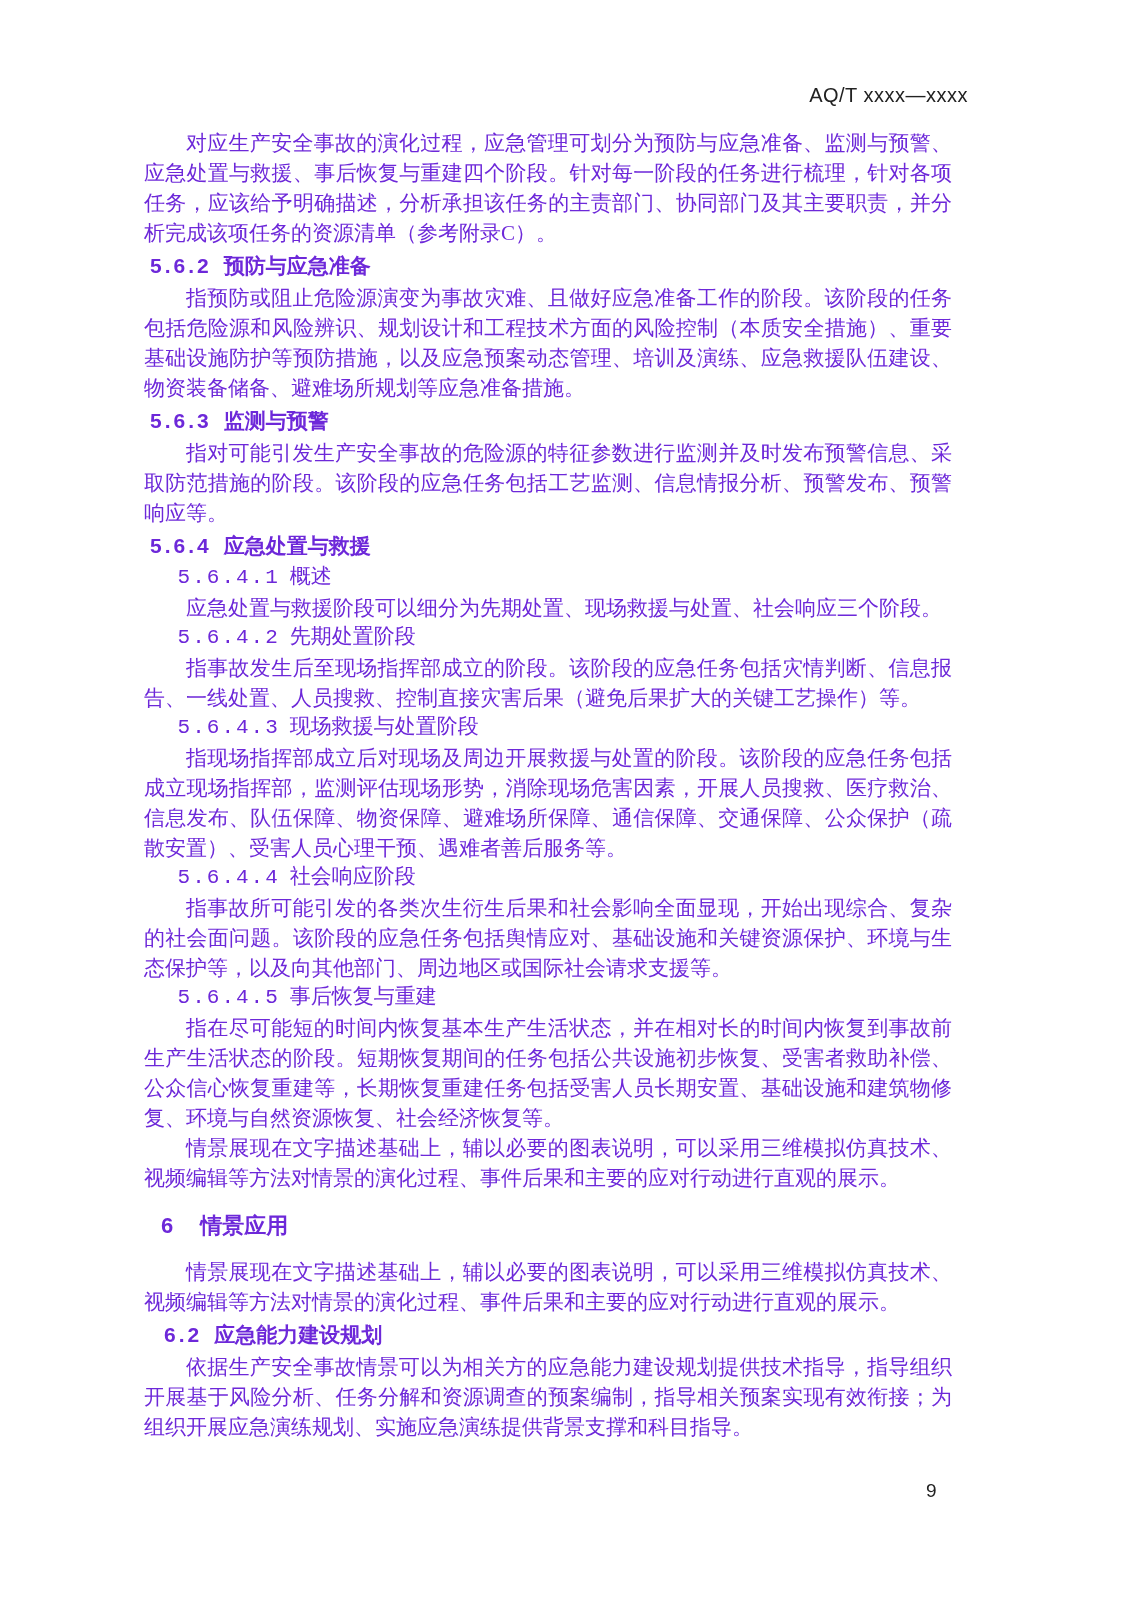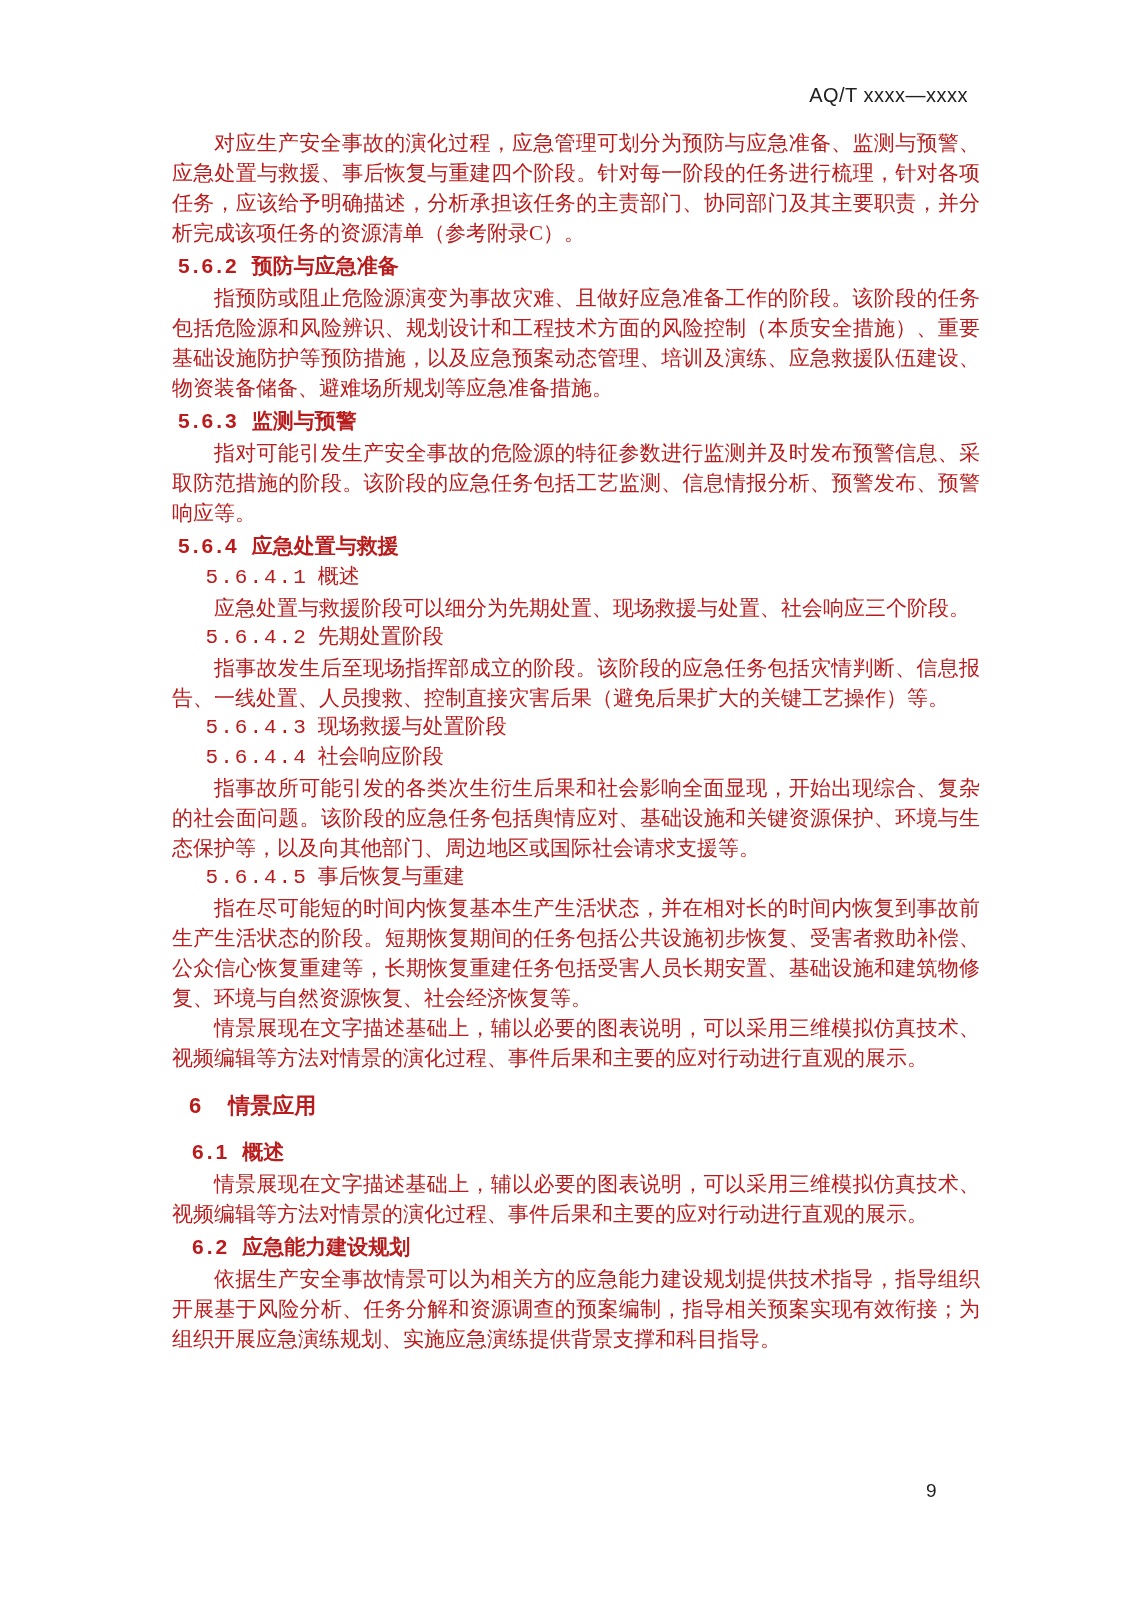--- a/index.html
+++ b/index.html
@@ -23,27 +23,27 @@
     text-align: right;
     font-family: "Liberation Sans", "DejaVu Sans", sans-serif;
     font-size: 20px;
     font-weight: 500;
     letter-spacing: 0.5px;
     color: #222;
   }
   .content {
     position: absolute;
     top: 128px;
-    left: 172px;
+    left: 144px;
     width: 808px;
     font-family: "Liberation Serif", "DejaVu Serif", serif;
     font-size: 21px;
     line-height: 30px;
     text-align: justify;
-    color: #b91c1c;
+    color: #6d28d9;
   }
   .content p {
     margin: 0;
     text-indent: 2em;
   }
   
   .h3 {
     font-family: "Liberation Sans", "DejaVu Sans", sans-serif;
     font-weight: bold;
     font-size: 21px;
@@ -121,40 +121,38 @@
     <p>应急处置与救援阶段可以细分为先期处置、现场救援与处置、社会响应三个阶段。</p>
 
     <div class="h4">
       <span class="num">5.6.4.2</span><span>先期处置阶段</span>
     </div>
     <p>指事故发生后至现场指挥部成立的阶段。该阶段的应急任务包括灾情判断、信息报告、一线处置、人员搜救、控制直接灾害后果（避免后果扩大的关键工艺操作）等。</p>
 
     <div class="h4">
       <span class="num">5.6.4.3</span><span>现场救援与处置阶段</span>
     </div>
+    <p>指现场指挥部成立后对现场及周边开展救援与处置的阶段。该阶段的应急任务包括成立现场指挥部，监测评估现场形势，消除现场危害因素，开展人员搜救、医疗救治、信息发布、队伍保障、物资保障、避难场所保障、通信保障、交通保障、公众保护（疏散安置）、受害人员心理干预、遇难者善后服务等。</p>
 
     <div class="h4">
       <span class="num">5.6.4.4</span><span>社会响应阶段</span>
     </div>
     <p>指事故所可能引发的各类次生衍生后果和社会影响全面显现，开始出现综合、复杂的社会面问题。该阶段的应急任务包括舆情应对、基础设施和关键资源保护、环境与生态保护等，以及向其他部门、周边地区或国际社会请求支援等。</p>
 
     <div class="h4">
       <span class="num">5.6.4.5</span><span>事后恢复与重建</span>
     </div>
     <p>指在尽可能短的时间内恢复基本生产生活状态，并在相对长的时间内恢复到事故前生产生活状态的阶段。短期恢复期间的任务包括公共设施初步恢复、受害者救助补偿、公众信心恢复重建等，长期恢复重建任务包括受害人员长期安置、基础设施和建筑物修复、环境与自然资源恢复、社会经济恢复等。</p>
 
     <p>情景展现在文字描述基础上，辅以必要的图表说明，可以采用三维模拟仿真技术、视频编辑等方法对情景的演化过程、事件后果和主要的应对行动进行直观的展示。</p>
 
     <div class="clause">
       <span class="num">6</span><span>情景应用</span>
     </div>
 
-    <div class="h3 sub">
-      <span class="num">6.1</span><span>概述</span>
-    </div>
     <p>情景展现在文字描述基础上，辅以必要的图表说明，可以采用三维模拟仿真技术、视频编辑等方法对情景的演化过程、事件后果和主要的应对行动进行直观的展示。</p>
 
     <div class="h3 sub">
       <span class="num">6.2</span><span>应急能力建设规划</span>
     </div>
     <p>依据生产安全事故情景可以为相关方的应急能力建设规划提供技术指导，指导组织开展基于风险分析、任务分解和资源调查的预案编制，指导相关预案实现有效衔接；为组织开展应急演练规划、实施应急演练提供背景支撑和科目指导。</p>
 
   </div>
 
   <div class="page-number">9</div>

